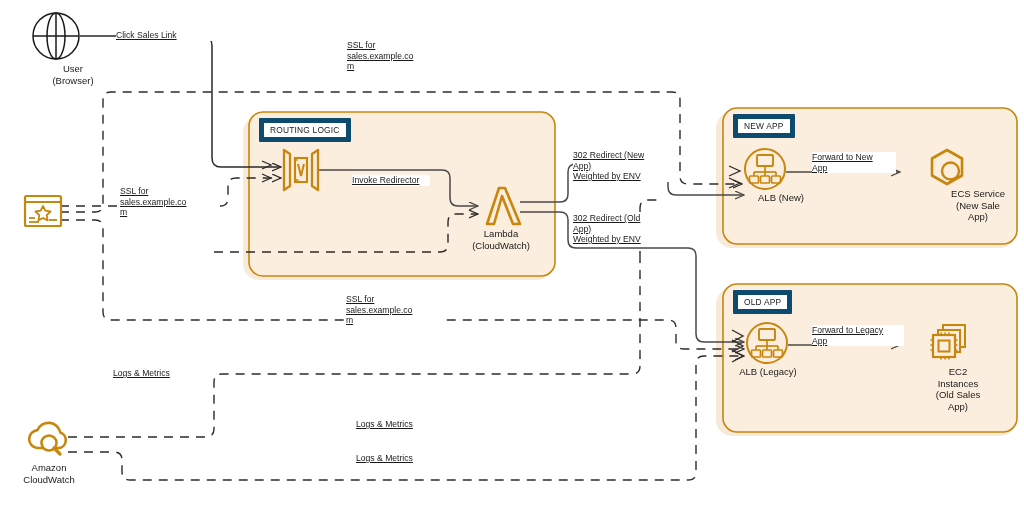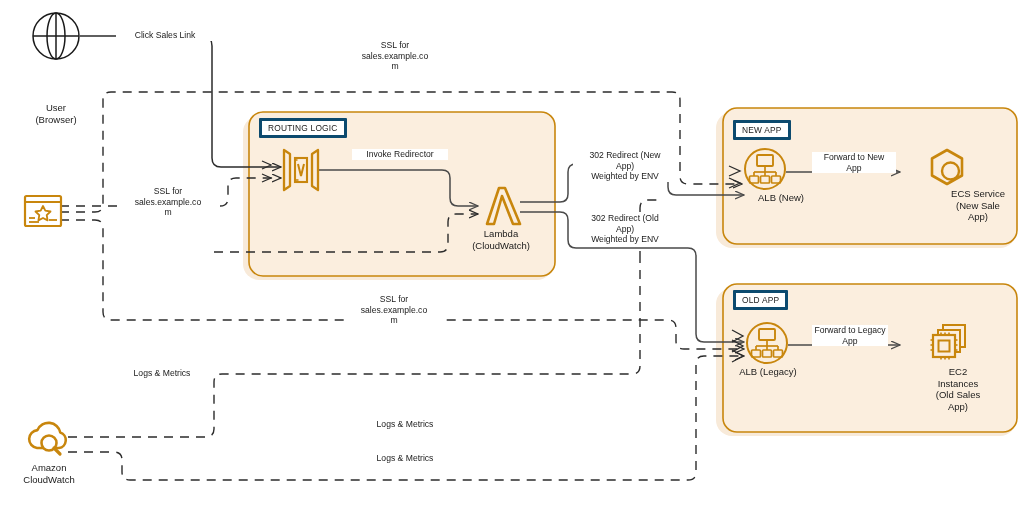--- a/index.html
+++ b/index.html
@@ -25,36 +25,36 @@
     text-align: center;
     font-size: 9.5px;
     line-height: 11.5px;
     color: #1a1a1a;
     font-family: "Liberation Sans", sans-serif;
     white-space: pre-line;
     pointer-events: none;
   }
   .edge-label {
     position: absolute;
-    text-align: center;
     font-size: 8.6px;
     line-height: 10.5px;
     color: #1a1a1a;
     font-family: "Liberation Sans", sans-serif;
     white-space: pre-line;
     background: #ffffff;
+    text-decoration: underline;
   }
   .edge-label.nobg { background: transparent; }
   .group-title {
     position: absolute;
     font-size: 8.4px;
     letter-spacing: 0.2px;
     color: #1a1a1a;
     background: #ffffff;
-    border: 3px solid #0c4a6e;
+    border: 5px solid #0c4a6e;
     padding: 2px 6px 2px 6px;
     border-radius: 1px;
     font-family: "Liberation Sans", sans-serif;
     white-space: nowrap;
   }
 </style>
 </head>
 <body>
 
 <div id="canvas">
@@ -237,24 +237,24 @@
       <line x1="1" y1="16" x2="-1.5" y2="16" stroke="#c8860d" stroke-width="1.6"></line>
       <line x1="1" y1="21" x2="-1.5" y2="21" stroke="#c8860d" stroke-width="1.6"></line>
       <line x1="1" y1="26" x2="-1.5" y2="26" stroke="#c8860d" stroke-width="1.6"></line>
       <line x1="23" y1="16" x2="25.5" y2="16" stroke="#c8860d" stroke-width="1.6"></line>
       <line x1="23" y1="21" x2="25.5" y2="21" stroke="#c8860d" stroke-width="1.6"></line>
       <line x1="23" y1="26" x2="25.5" y2="26" stroke="#c8860d" stroke-width="1.6"></line>
     </g>
   </svg>
 
   <div class="group-title" style="left:259px; top:118px;">ROUTING LOGIC</div>
-  <div class="group-title" style="left:733px; top:120px;">NEW APP</div>
+  <div class="group-title" style="left:733px; top:114px;">NEW APP</div>
   <div class="group-title" style="left:733px; top:290px;text-align:right;">OLD APP</div>
 
-  <div class="node-label" style="left:16px; top:63px; width:80px;margin-top:39px;">User
+  <div class="node-label" style="left:33px; top:63px; width:80px;">User
 (Browser)</div>
   <div class="node-label" style="left:9px; top:462px; width:80px;">Amazon
 CloudWatch</div>
   <div class="node-label" style="left:458px; top:228px; width:86px;">Lambda
 (CloudWatch)</div>
   <div class="node-label" style="left:723px; top:192px; width:86px;margin-left:15px;">ALB (New)</div>
   <div class="node-label" style="left:935px; top:188px; width:86px;">ECS Service
 (New Sale
 App)</div>
   <div class="node-label" style="left:722px; top:366px; width:92px;">ALB (Legacy)</div>
@@ -270,34 +270,34 @@
 m</div>
 
   <div class="edge-label" style="left:120px; top:186px; width:96px;">SSL for
 sales.example.co
 m</div>
 
   <div class="edge-label" style="left:346px; top:294px; width:96px;">SSL for
 sales.example.co
 m</div>
 
-  <div class="edge-label" style="left:352px; top:149px; width:96px;">Invoke Redirector</div>
+  <div class="edge-label" style="left:352px; top:175px; width:78px;">Invoke Redirector</div>
 
   <div class="edge-label" style="left:573px; top:150px; width:104px;">302 Redirect (New
 App)
 Weighted by ENV</div>
 
   <div class="edge-label" style="left:573px; top:213px; width:104px;">302 Redirect (Old
 App)
 Weighted by ENV</div>
 
   <div class="edge-label" style="left:812px; top:152px; width:84px;">Forward to New
 App</div>
 
-  <div class="edge-label" style="left:812px; top:325px; width:76px;">Forward to Legacy
+  <div class="edge-label" style="left:812px; top:325px; width:92px;">Forward to Legacy
 App</div>
 
   <div class="edge-label" style="left:113px; top:368px; width:98px;">Logs &amp; Metrics</div>
 
   <div class="edge-label nobg" style="left:356px; top:419px; width:98px;">Logs &amp; Metrics</div>
 
   <div class="edge-label" style="left:356px; top:453px; width:98px;">Logs &amp; Metrics</div>
 
 </div>
 

